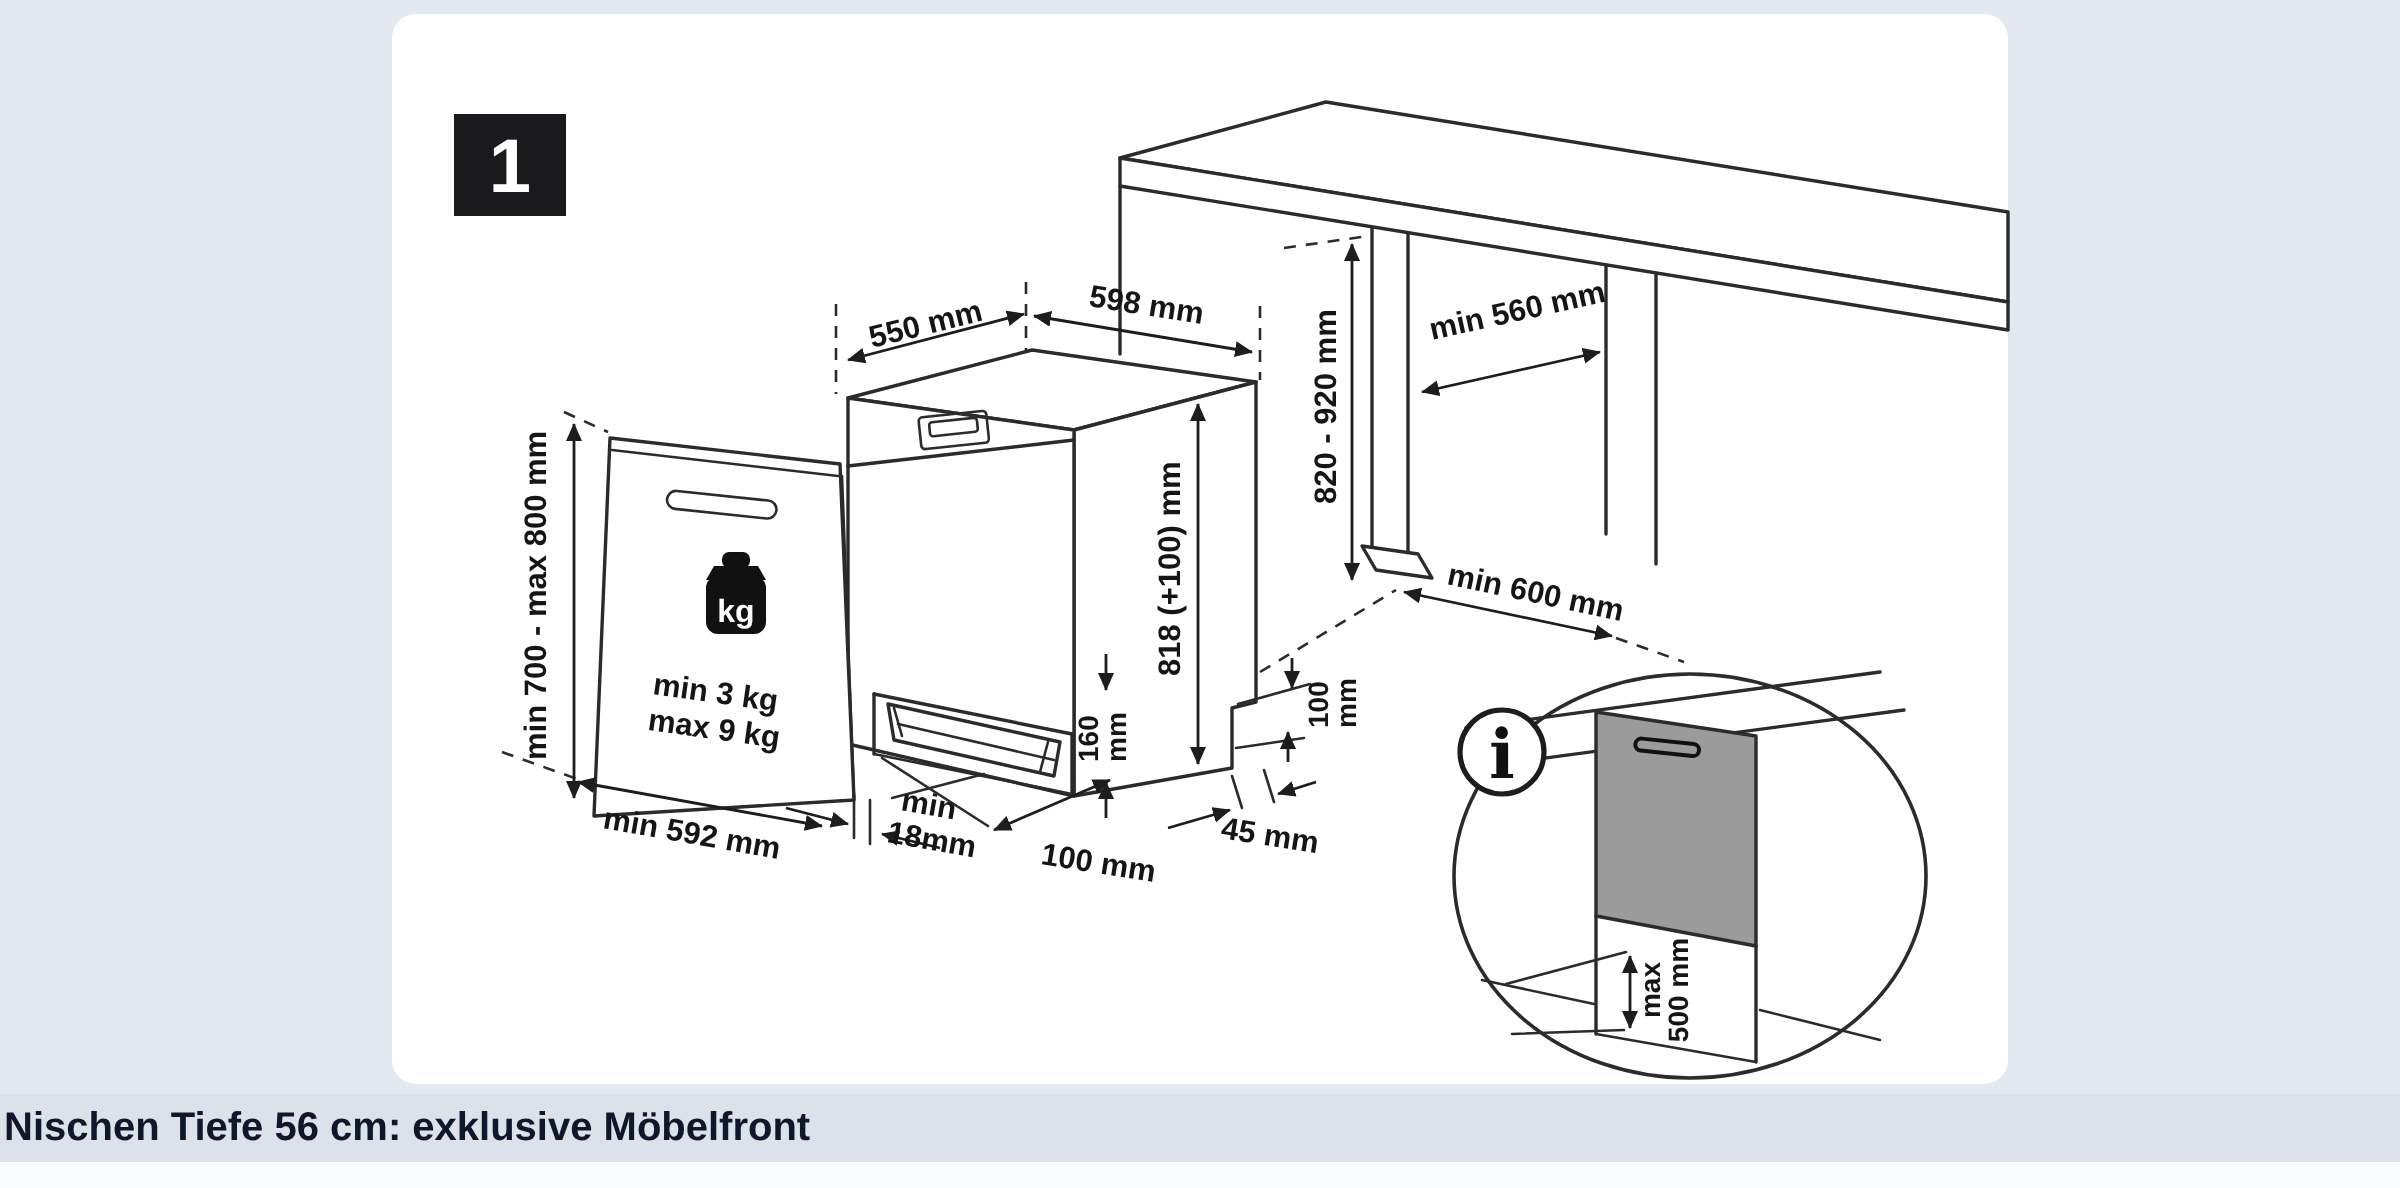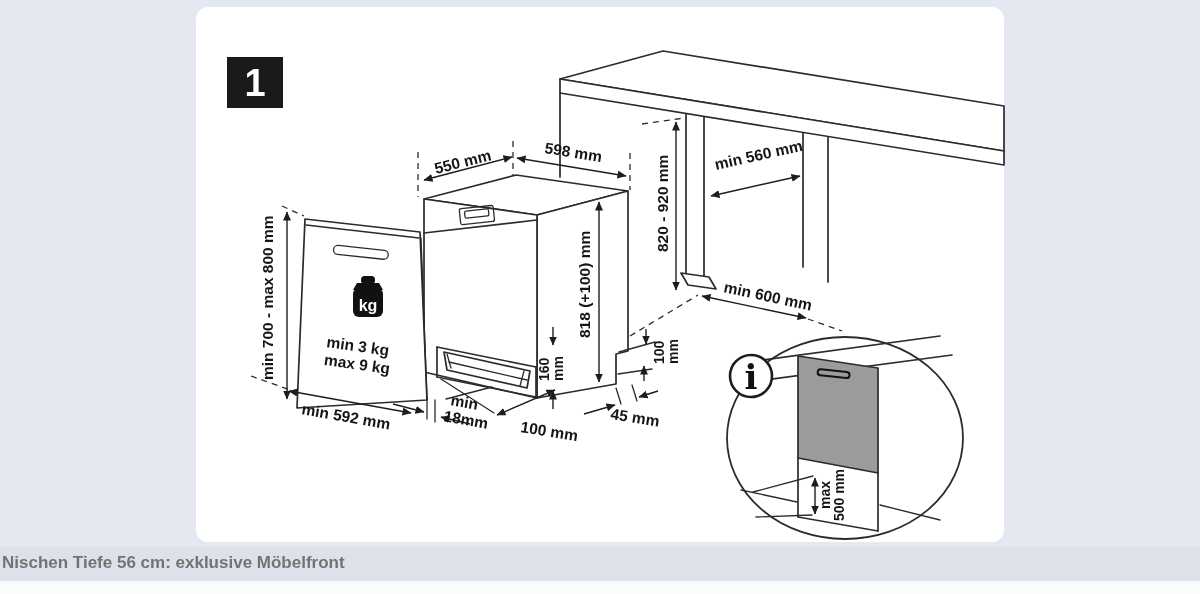--- a/index.html
+++ b/index.html
@@ -2,21 +2,21 @@
 <html><head>
 <meta charset="utf-8">
 <style>
   html,body{margin:0;padding:0;}
   .page{position:relative;width:1200px;height:594px;background:#e4e8f0;overflow:hidden;
         font-family:"Liberation Sans",sans-serif;}
   .panel{position:absolute;left:196px;top:7px;width:808px;height:535px;background:#ffffff;border-radius:12px;}
   .caption-strip{position:absolute;left:0;top:547px;width:1200px;height:34px;background:#dde2ea;}
   .bottom-strip{position:absolute;left:0;top:581px;width:1200px;height:13px;background:#fafbfc;}
   svg.art{position:absolute;left:0;top:0;}
-  .caption{position:absolute;left:2px;top:553px;font-size:17px;font-weight:bold;color:#737373;letter-spacing:0;}
+  .caption{position:absolute;left:2px;top:553px;font-size:20px;font-weight:bold;color:#0f172a;letter-spacing:0;}
   
   .ln{stroke:#2b2b2b;stroke-width:1.7;fill:none;stroke-linecap:round;stroke-linejoin:round;}
   .lnw{stroke:#2b2b2b;stroke-width:1.7;fill:#ffffff;stroke-linejoin:round;}
   .thin{stroke:#2b2b2b;stroke-width:1.3;fill:none;stroke-linecap:round;}
   .dash{stroke:#2b2b2b;stroke-width:1.3;fill:none;stroke-dasharray:6 5;}
   .dim{stroke:#1d1d1d;stroke-width:1.4;fill:none;}
   .lbl{font-family:"Liberation Sans",sans-serif;font-size:15.5px;font-weight:bold;fill:#151515;stroke:none;}
   .lblsm{font-family:"Liberation Sans",sans-serif;font-size:14px;font-weight:bold;fill:#151515;stroke:none;}
   .wht{fill:#ffffff;font-weight:bold;}
 </style>

